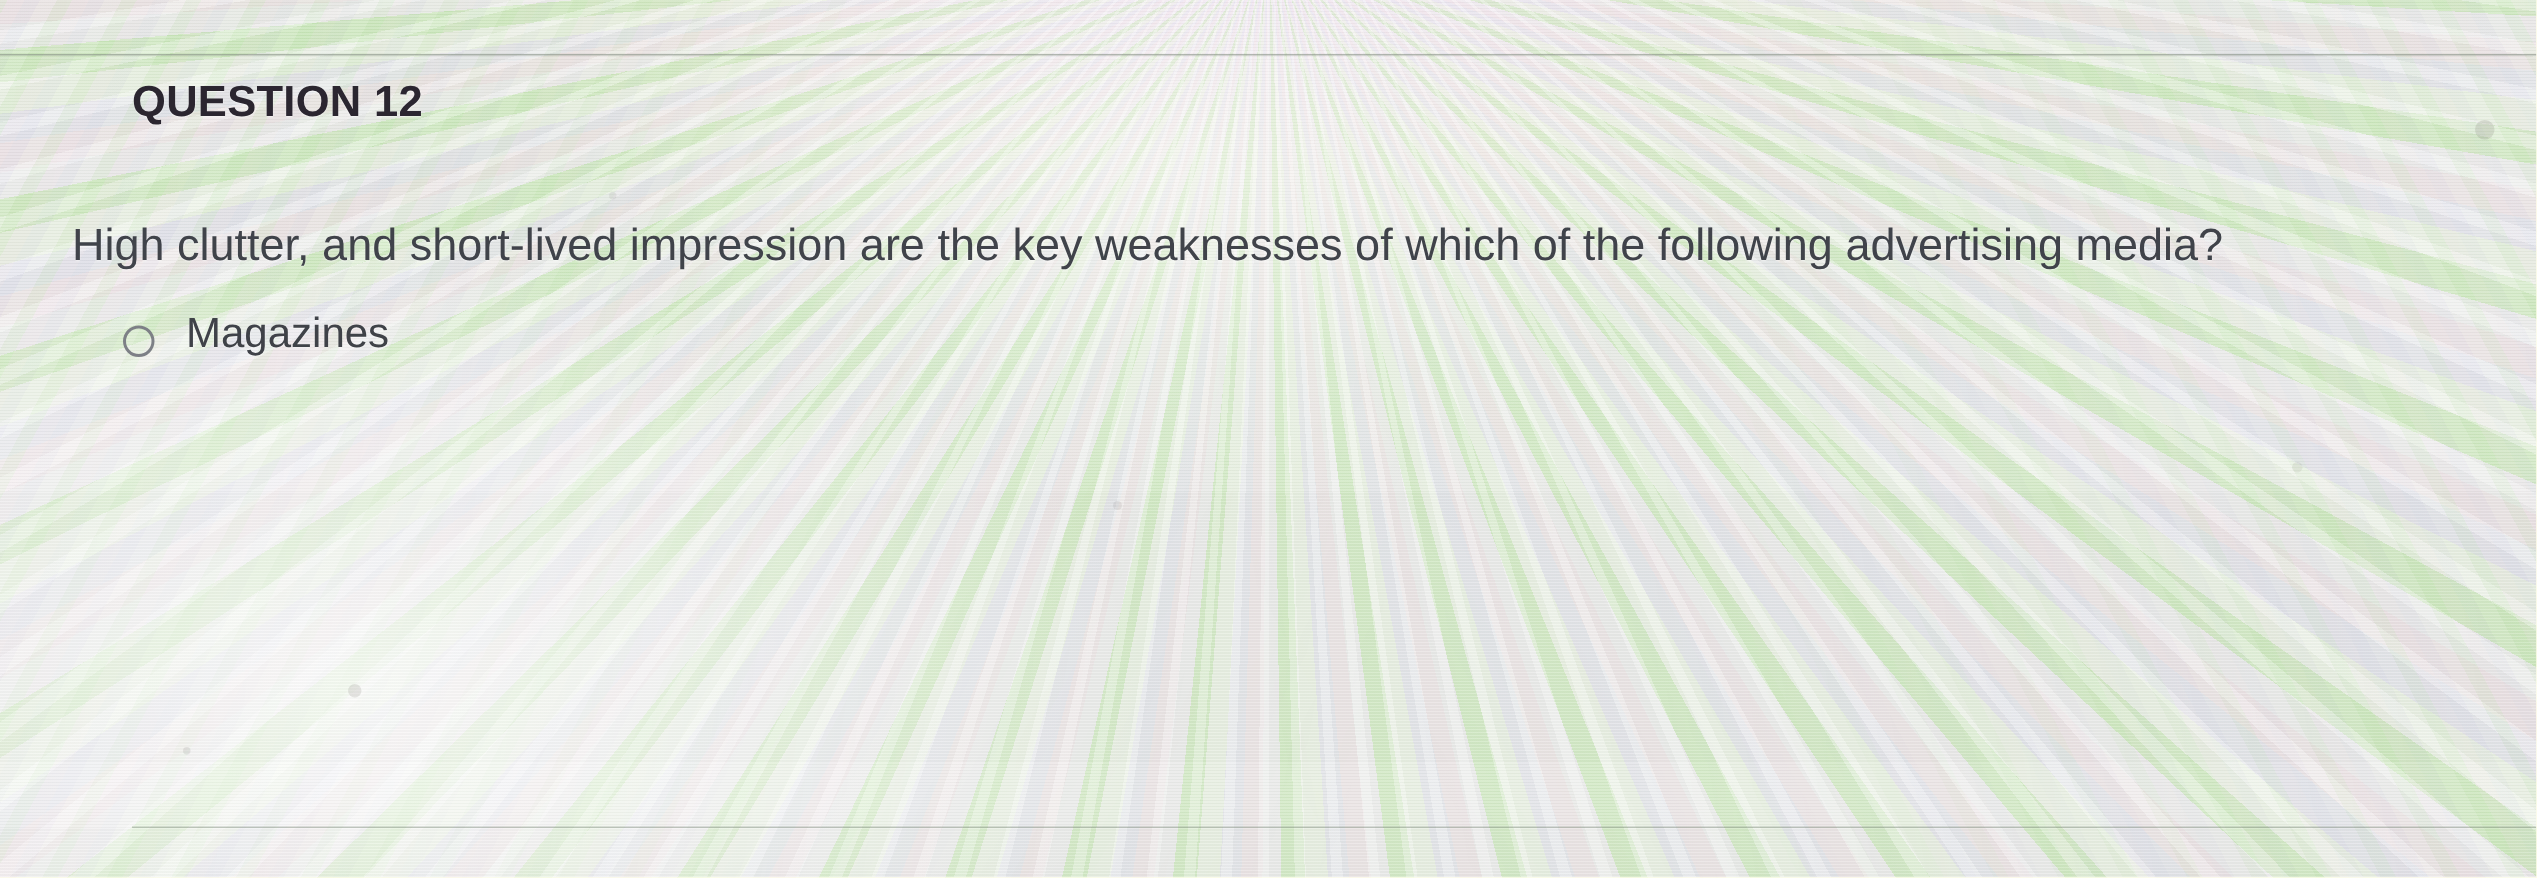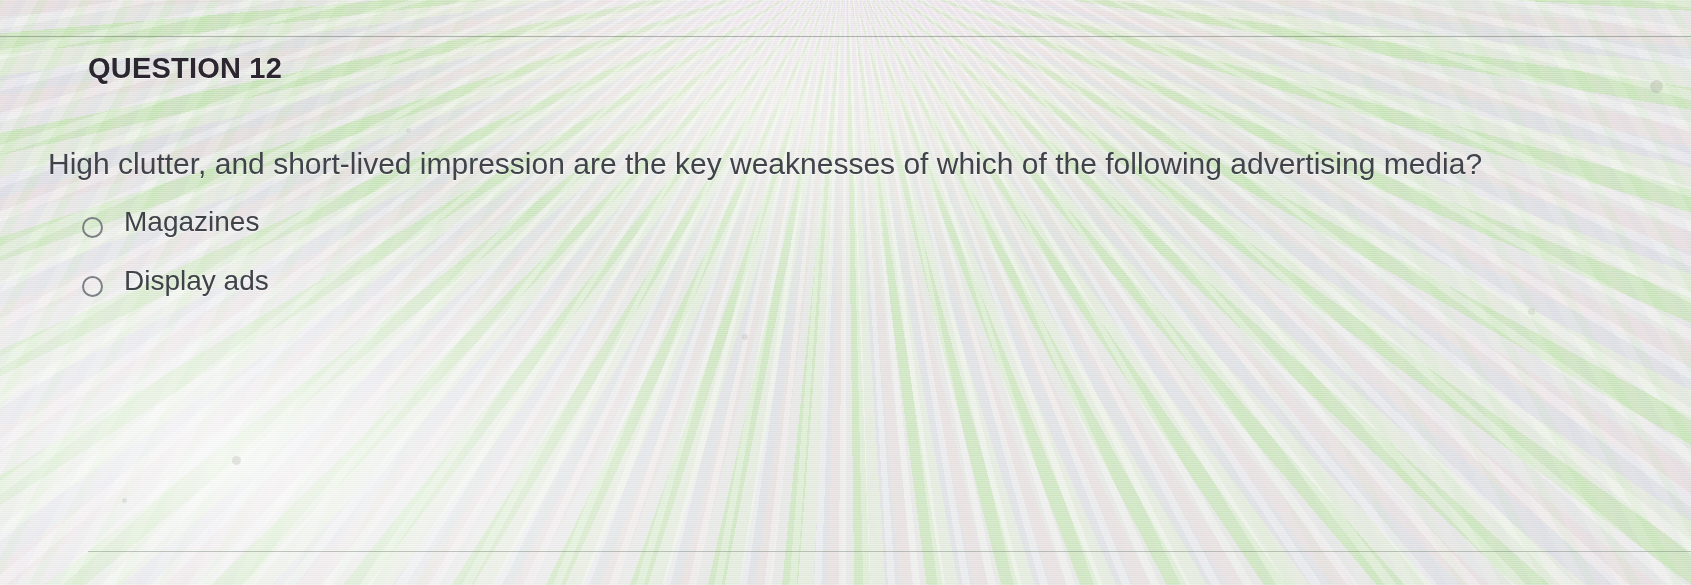--- a/index.html
+++ b/index.html
@@ -221,24 +221,20 @@
     <div class="question-text">High clutter, and short-lived impression are the key weaknesses of which of the following advertising media?</div>
 
     <div class="options">
 
       <div class="option-row">
         <span class="radio"></span>
         <span class="option-label">Magazines</span>
       </div>
 
 
-      <div class="option-row">
-        <span class="radio"></span>
-        <span class="option-label">Display ads</span>
-      </div>
 
 
     </div>
 
     <div class="divider bottom"></div>
   </div>
 
   <span class="speck" style="left:1650px; top:80px; width:13px; height:13px; opacity:0.5;"></span>
   <span class="speck" style="left:232px; top:456px; width:9px; height:9px; opacity:0.45;"></span>
   <span class="speck" style="left:122px; top:498px; width:5px; height:5px; opacity:0.4;"></span>

